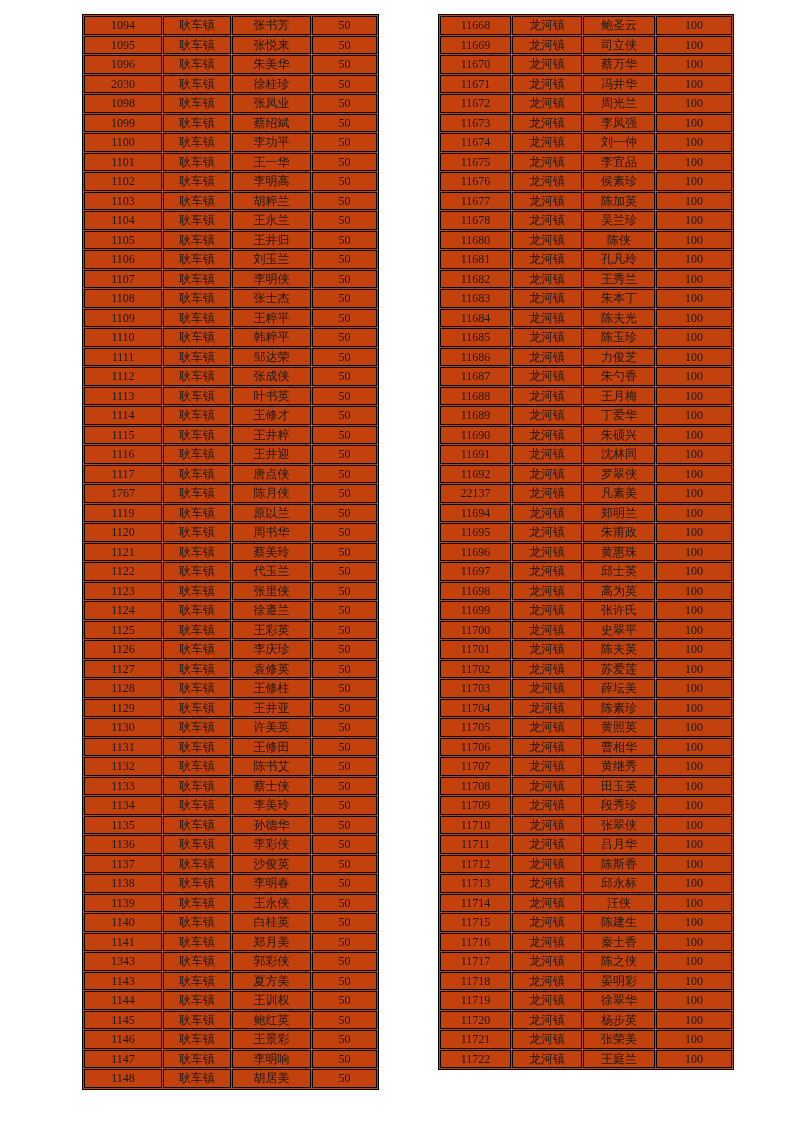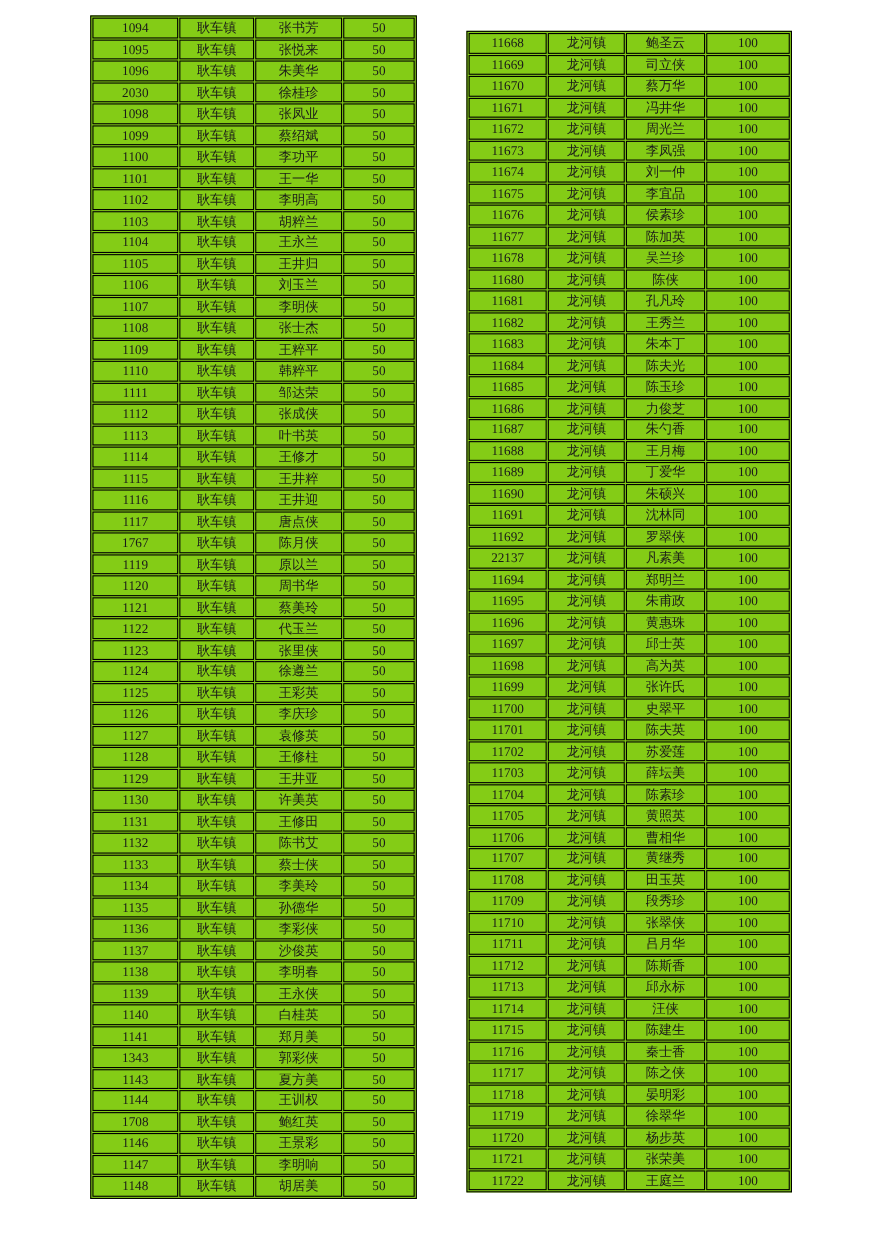--- a/index.html
+++ b/index.html
@@ -14,25 +14,25 @@
     background: #ffffff;
     overflow: hidden;
     font-family: "Liberation Serif", "DejaVu Serif", serif;
   }
   table.roster {
     position: absolute;
     top: 14px;
     border-collapse: separate;
     border-spacing: 1px;
     border: 1px solid #000000;
-    background: #84cc16;
+    background: #c2410c;
     table-layout: fixed;
   }
   table.t-left  { left: 82px;  width: 290px; }
-  table.t-right { left: 424px; width: 289px; margin-top: 14px; }
+  table.t-right { left: 438px; width: 289px; }
   table.roster td {
     border: 1px solid #000000;
     height: 16.5px;
     line-height: 16.5px;
     padding: 0;
     text-align: center;
     vertical-align: middle;
     font-size: 12px;
     color: #1a1a1a;
     white-space: nowrap;
@@ -361,21 +361,21 @@
           <td>夏方美</td>
           <td>50</td>
         </tr>
         <tr>
           <td>1144</td>
           <td>耿车镇</td>
           <td>王训权</td>
           <td>50</td>
         </tr>
         <tr>
-          <td>1708</td>
+          <td>1145</td>
           <td>耿车镇</td>
           <td>鲍红英</td>
           <td>50</td>
         </tr>
         <tr>
           <td>1146</td>
           <td>耿车镇</td>
           <td>王景彩</td>
           <td>50</td>
         </tr>

